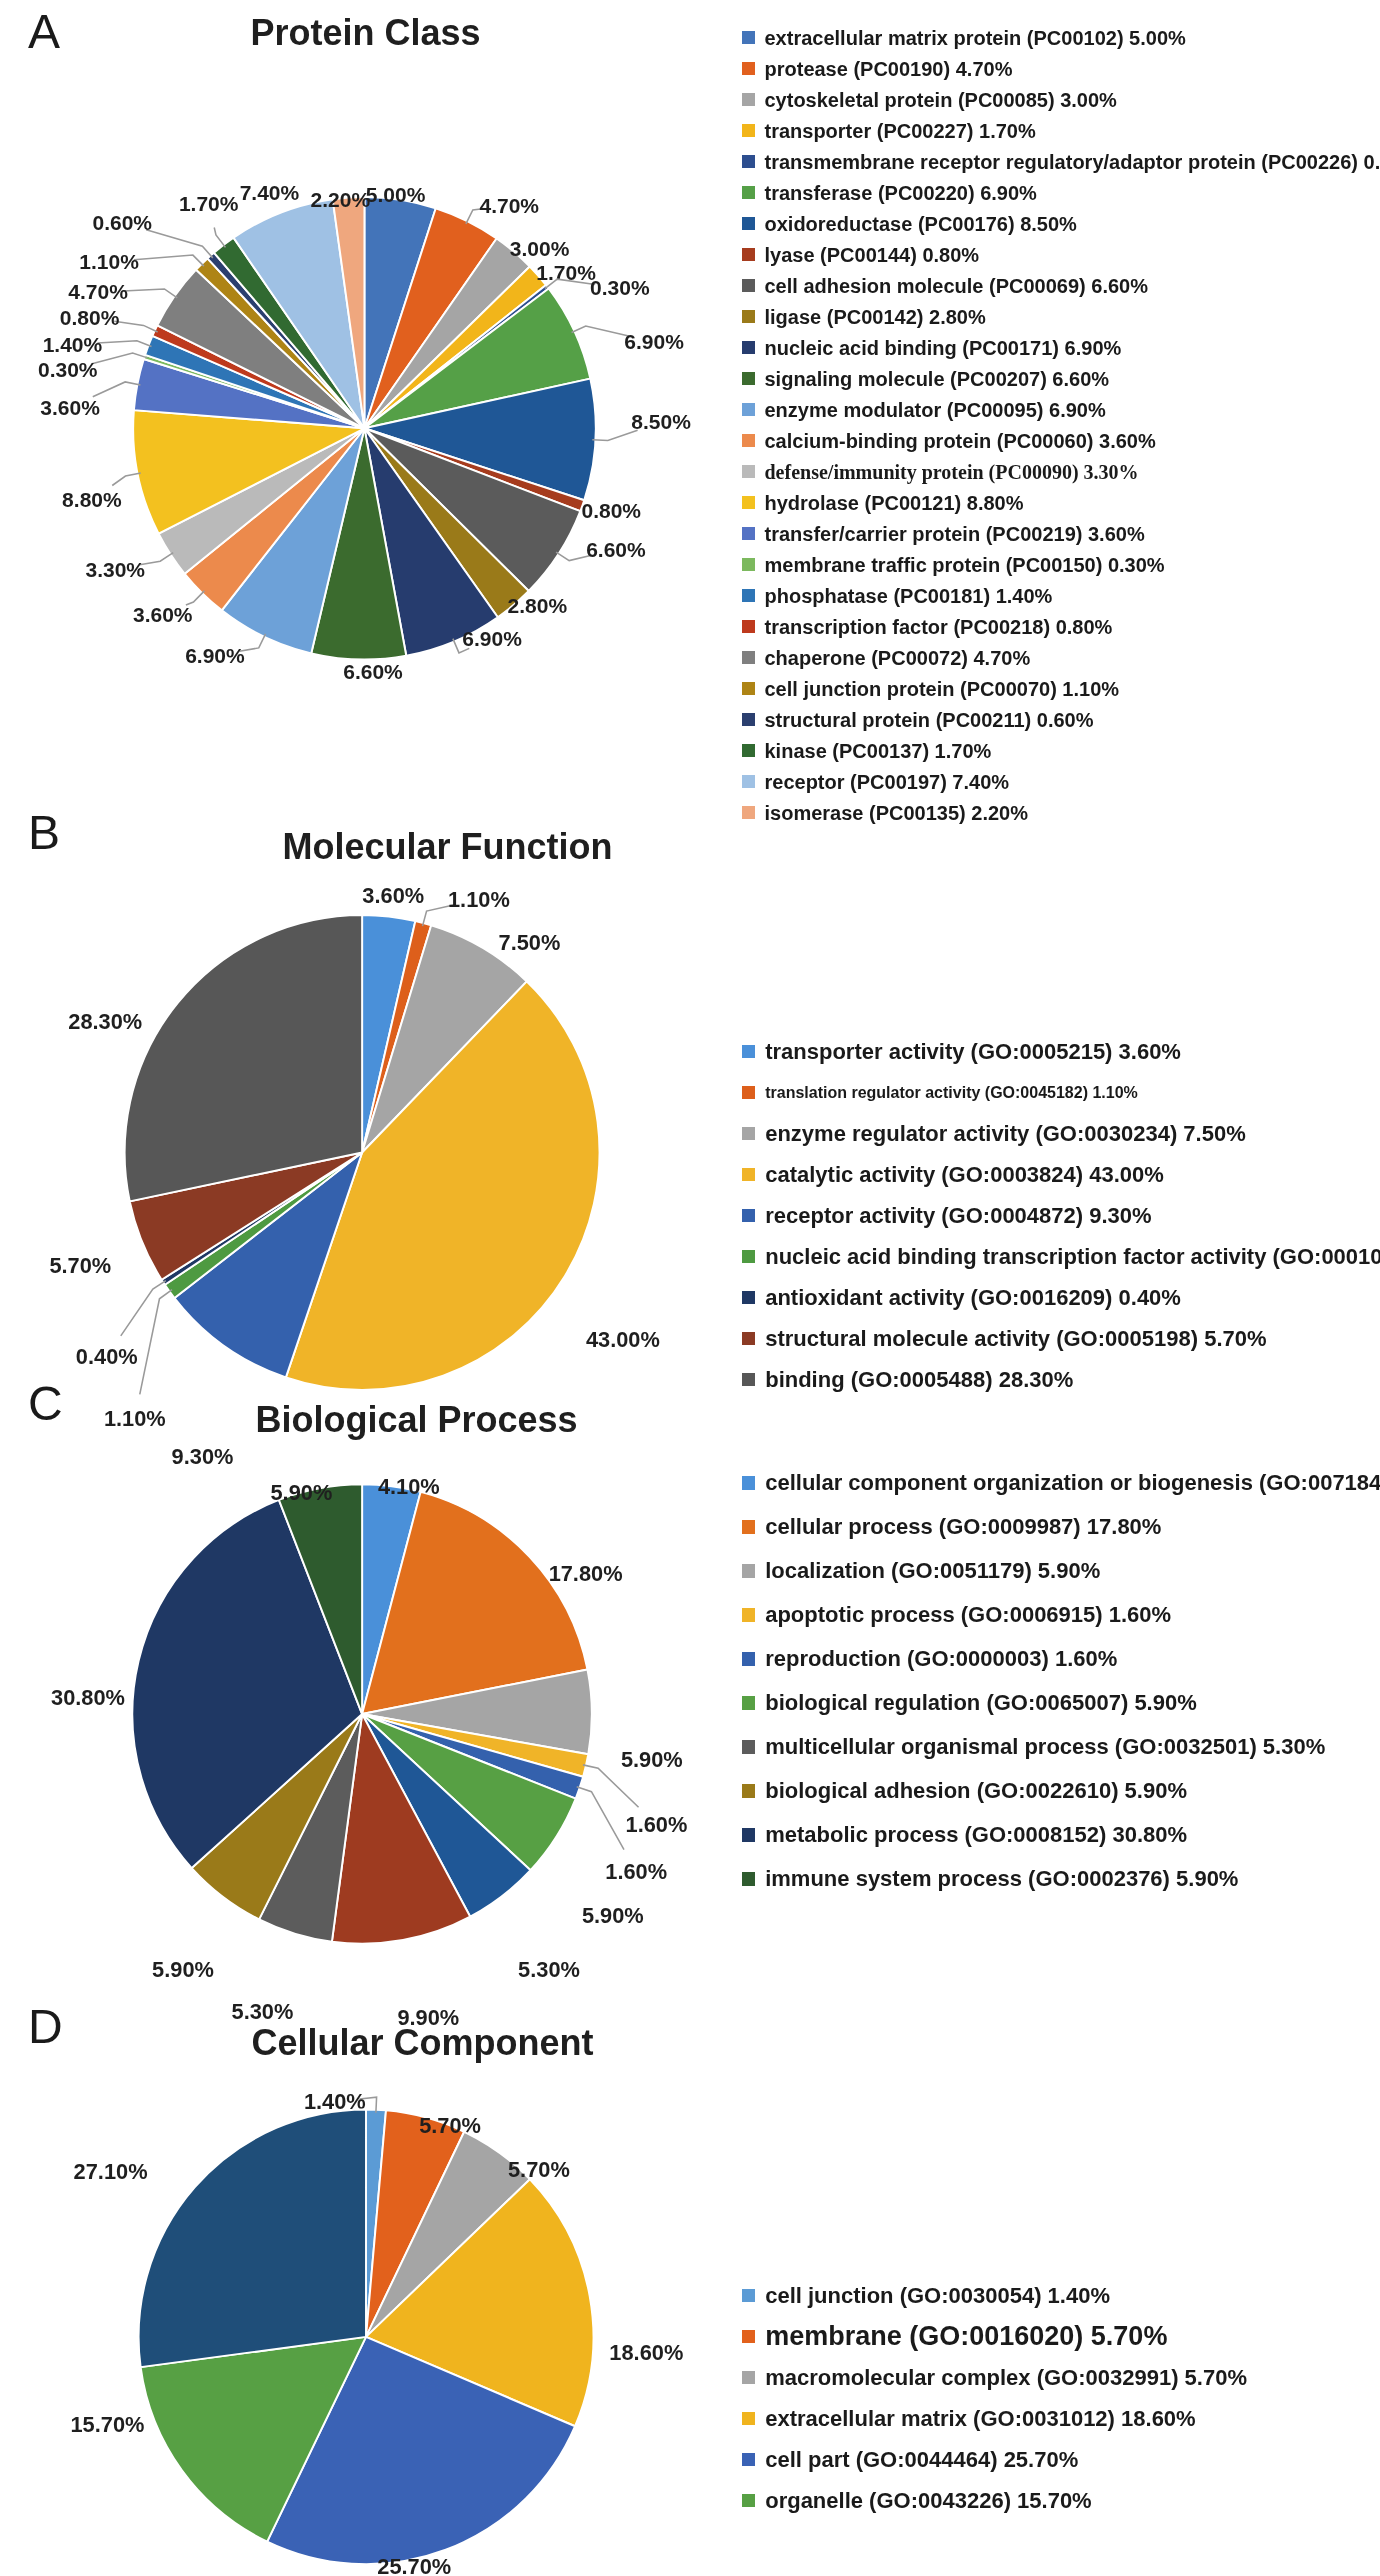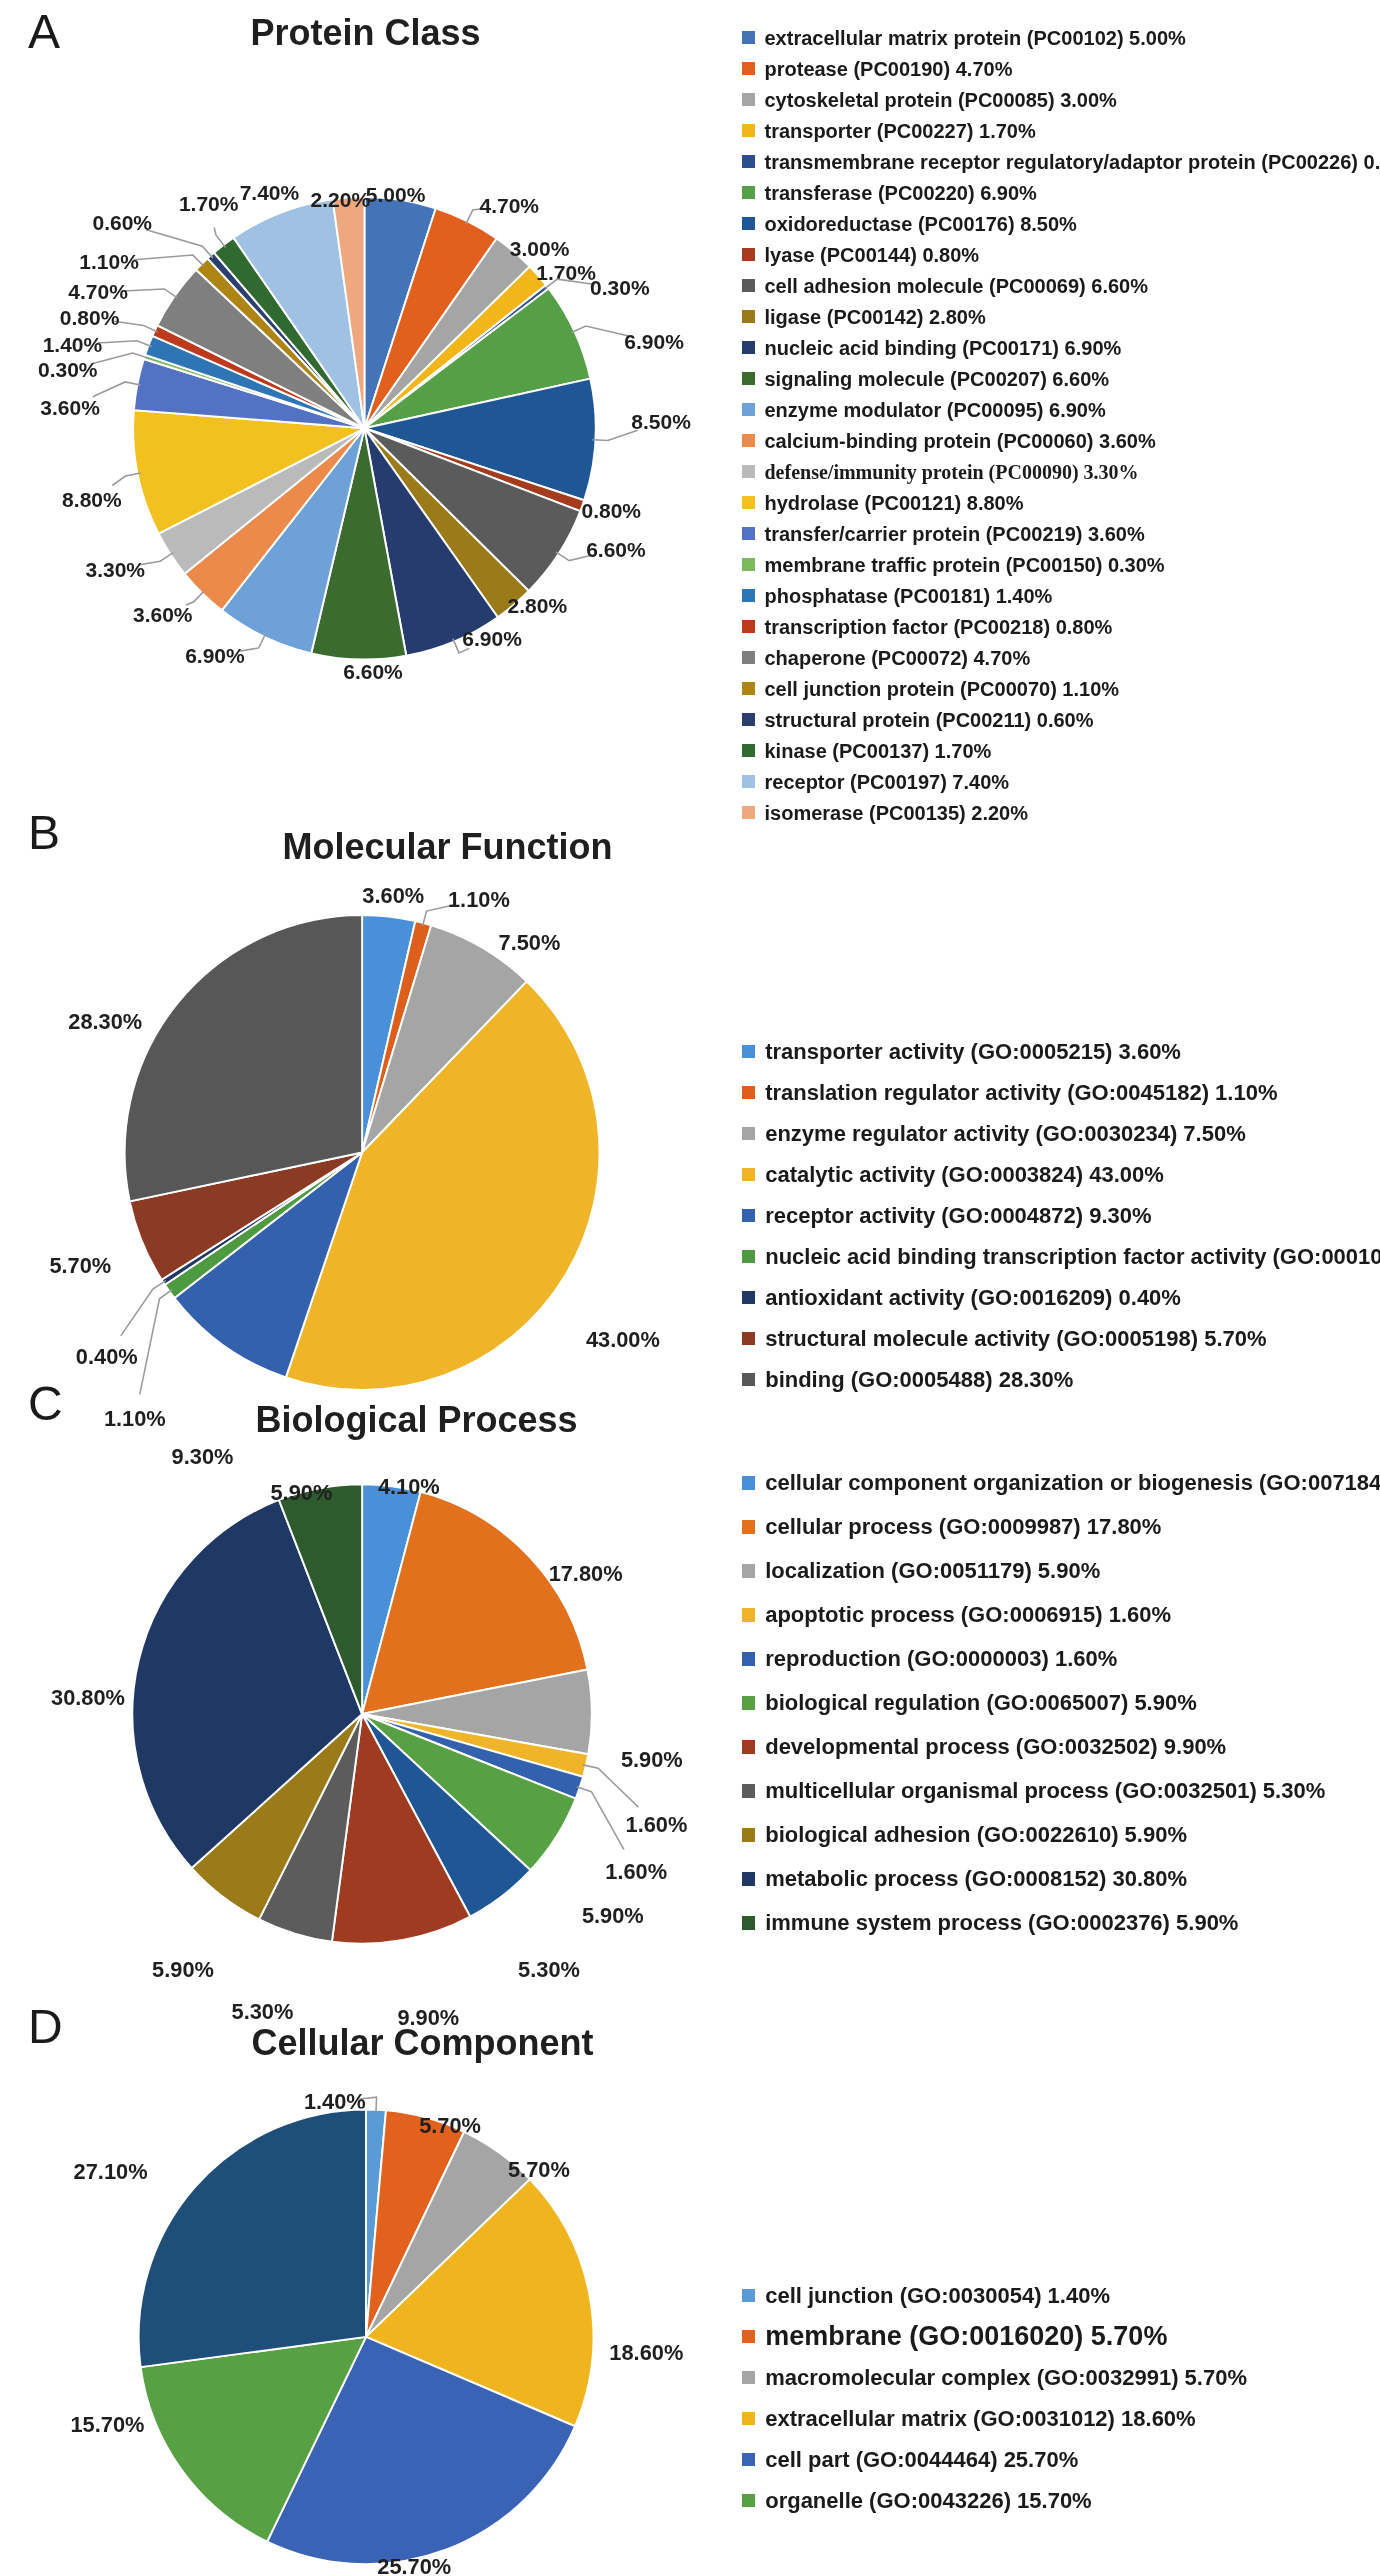--- a/index.html
+++ b/index.html
@@ -225,21 +225,21 @@
       <path d="M 465 350 L 166.53 412.79 A 305 305 0 0 1 465.00 45.00 Z" fill="#575757" stroke="#ffffff" stroke-width="2.5" stroke-linejoin="round"></path>
       <text x="135" y="191.8" text-anchor="middle" font-size="28" font-weight="700" fill="#1f1f1f" class="pct-label">28.30%</text>
     </svg>
   <div class="legend" id="legend-1" style="top:1031px;">
       <div class="legend-item" style="height: 41px;">
         <span class="legend-swatch" style="width: 13.2px; height: 13.2px; background: rgb(74, 144, 217);"></span>
         <span class="legend-label" style="font-size: 22px;">transporter activity (GO:0005215) 3.60%</span>
       </div>
       <div class="legend-item" style="height: 41px;">
         <span class="legend-swatch" style="width: 13.2px; height: 13.2px; background: rgb(221, 95, 27);"></span>
-        <span class="legend-label" style="font-size: 22px;">translation regulator activity (GO:0045182) 1.10%</span>
+        <span class="legend-label" style="font-size: 16px;">translation regulator activity (GO:0045182) 1.10%</span>
       </div>
       <div class="legend-item" style="height: 41px;">
         <span class="legend-swatch" style="width: 13.2px; height: 13.2px; background: rgb(165, 165, 165);"></span>
         <span class="legend-label" style="font-size: 22px;">enzyme regulator activity (GO:0030234) 7.50%</span>
       </div>
       <div class="legend-item" style="height: 41px;">
         <span class="legend-swatch" style="width: 13.2px; height: 13.2px; background: rgb(240, 180, 40);"></span>
         <span class="legend-label" style="font-size: 22px;">catalytic activity (GO:0003824) 43.00%</span>
       </div>
       <div class="legend-item" style="height: 41px;">
@@ -313,24 +313,20 @@
       </div>
       <div class="legend-item" style="height: 44px;">
         <span class="legend-swatch" style="width: 13.2px; height: 13.2px; background: rgb(52, 97, 173);"></span>
         <span class="legend-label" style="font-size: 22px;">reproduction (GO:0000003) 1.60%</span>
       </div>
       <div class="legend-item" style="height: 44px;">
         <span class="legend-swatch" style="width: 13.2px; height: 13.2px; background: rgb(87, 160, 68);"></span>
         <span class="legend-label" style="font-size: 22px;">biological regulation (GO:0065007) 5.90%</span>
       </div>
       <div class="legend-item" style="height: 44px;">
-        <span class="legend-swatch" style="width: 13.2px; height: 13.2px; background: rgb(158, 59, 32);"></span>
-        <span class="legend-label" style="font-size: 22px;">developmental process (GO:0032502) 9.90%</span>
-      </div>
-      <div class="legend-item" style="height: 44px;">
         <span class="legend-swatch" style="width: 13.2px; height: 13.2px; background: rgb(92, 92, 92);"></span>
         <span class="legend-label" style="font-size: 22px;">multicellular organismal process (GO:0032501) 5.30%</span>
       </div>
       <div class="legend-item" style="height: 44px;">
         <span class="legend-swatch" style="width: 13.2px; height: 13.2px; background: rgb(154, 122, 25);"></span>
         <span class="legend-label" style="font-size: 22px;">biological adhesion (GO:0022610) 5.90%</span>
       </div>
       <div class="legend-item" style="height: 44px;">
         <span class="legend-swatch" style="width: 13.2px; height: 13.2px; background: rgb(31, 56, 100);"></span>
         <span class="legend-label" style="font-size: 22px;">metabolic process (GO:0008152) 30.80%</span>

